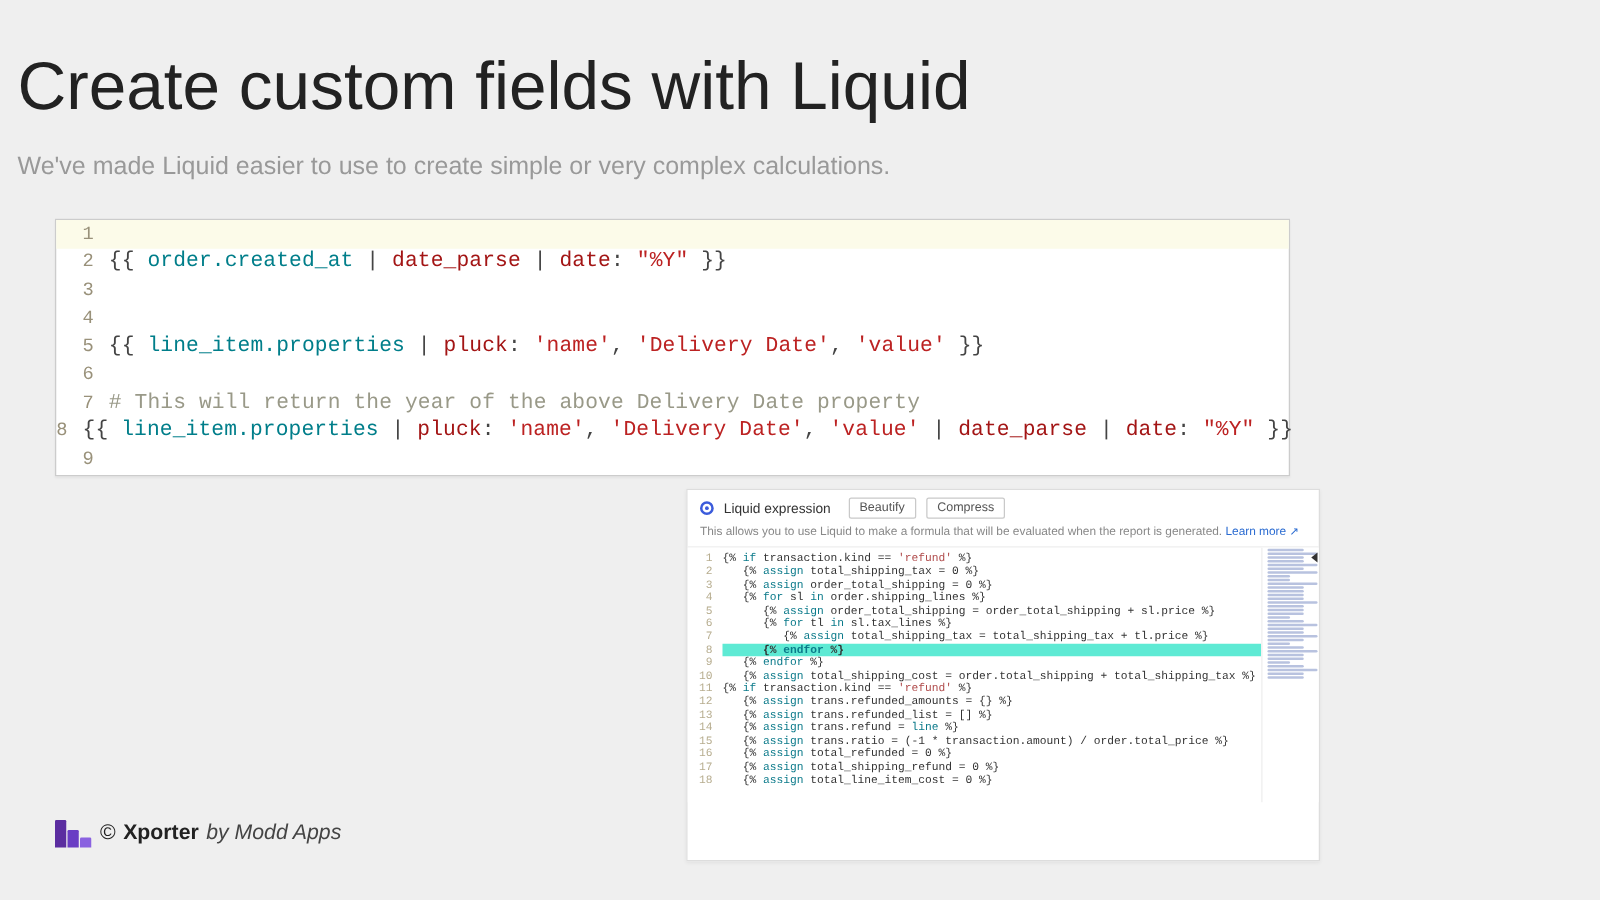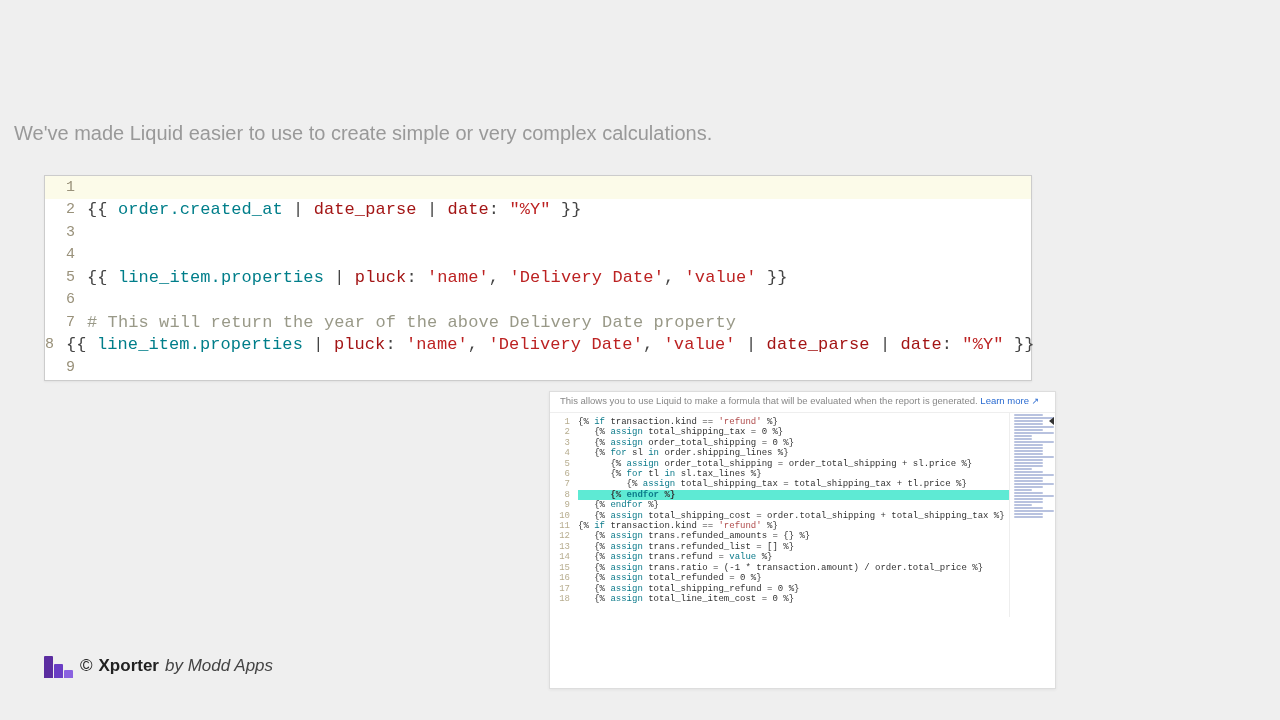--- a/index.html
+++ b/index.html
@@ -68,20 +68,21 @@
   .logo .b1 { left:0; height:22px; background:#5b2da0; }
   .logo .b2 { left:10px; height:14px; background:#6a3dc4; }
   .logo .b3 { left:20px; height:8px; background:#8a62e0; }
   .footer .strong { font-weight:700; }
   .footer .by { font-style:italic; color:#444; }
 </style>
 </head>
 <body>
 
 <div class="slide">
+  <h1 class="title">Create custom fields with Liquid</h1>
   <div class="subtitle">We've made Liquid easier to use to create simple or very complex calculations.</div>
 
   <div class="codebox" id="codebox">
       <div class="code-row hl">
         <div class="ln">1</div>
       </div>
       <div class="code-row">
         <div class="ln">2</div>
         <div class="code"><span class="br">{{ </span><span class="va">order.created_at</span><span class="br"> | </span><span class="fn">date_parse</span><span class="br"> | </span><span class="fn">date</span><span class="br">: </span><span class="st">"%Y"</span><span class="br"> }}</span></div>
       </div>
@@ -108,20 +109,28 @@
         <div class="ln">8</div>
         <div class="code"><span class="br">{{ </span><span class="va">line_item.properties</span><span class="br"> | </span><span class="fn">pluck</span><span class="br">: </span><span class="st">'name'</span><span class="br">, </span><span class="st">'Delivery Date'</span><span class="br">, </span><span class="st">'value'</span><span class="br"> | </span><span class="fn">date_parse</span><span class="br"> | </span><span class="fn">date</span><span class="br">: </span><span class="st">"%Y"</span><span class="br"> }}</span></div>
       </div>
       <div class="code-row">
         <div class="ln">9</div>
         <div class="code"><span class="br"></span></div>
       </div>
     </div>
 
   <div class="panel">
+    <div class="panel-head">
+      <span class="radio"></span>
+      <span class="radio-label">Liquid expression</span>
+      <div class="pillbtns">
+        <span class="pillbtn">Beautify</span>
+        <span class="pillbtn">Compress</span>
+      </div>
+    </div>
     <div class="hint">
       <span>This allows you to use Liquid to make a formula that will be evaluated when the report is generated.</span>
       <a><span>Learn more</span> <span class="ext">↗</span></a>
     </div>
     <div class="mini-editor">
       <div class="mini-gutter" id="mini-gutter">1
 2
 3
 4
 5
@@ -144,21 +153,21 @@
 <span>   {% <span class="mkw">for</span> sl <span class="mkw">in</span> order.shipping_lines %}</span>
 <span>      {% <span class="mkw">assign</span> order_total_shipping = order_total_shipping + sl.price %}</span>
 <span>      {% <span class="mkw">for</span> tl <span class="mkw">in</span> sl.tax_lines %}</span>
 <span>         {% <span class="mkw">assign</span> total_shipping_tax = total_shipping_tax + tl.price %}</span>
 <span class="hlrow">      {% <span class="mkw">endfor</span> %}</span>
 <span>   {% <span class="mkw">endfor</span> %}</span>
 <span>   {% <span class="mkw">assign</span> total_shipping_cost = order.total_shipping + total_shipping_tax %}</span>
 <span>{% <span class="mkw">if</span> transaction.kind == <span class="mst">'refund'</span> %}</span>
 <span>   {% <span class="mkw">assign</span> trans.refunded_amounts = {} %}</span>
 <span>   {% <span class="mkw">assign</span> trans.refunded_list = [] %}</span>
-<span>   {% <span class="mkw">assign</span> trans.refund = <span class="mkw">value</span> %}</span>
+<span>   {% <span class="mkw">assign</span> trans.refund = <span class="mkw">line</span> %}</span>
 <span>   {% <span class="mkw">assign</span> trans.ratio = (-1 * transaction.amount) / order.total_price %}</span>
 <span>   {% <span class="mkw">assign</span> total_refunded = 0 %}</span>
 <span>   {% <span class="mkw">assign</span> total_shipping_refund = 0 %}</span>
 <span>   {% <span class="mkw">assign</span> total_line_item_cost = 0 %}</span>
 </div>
       <div class="minimap">
         <span class="mm-caret"></span>
         <div id="mm-lines">
             <div class="mm-line med"></div>
             <div class="mm-line long"></div>

